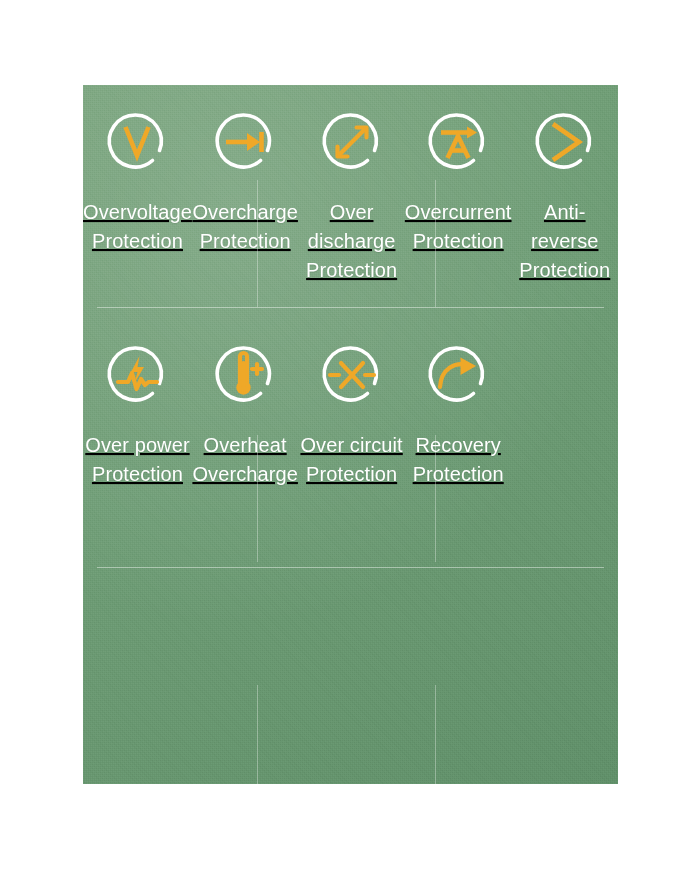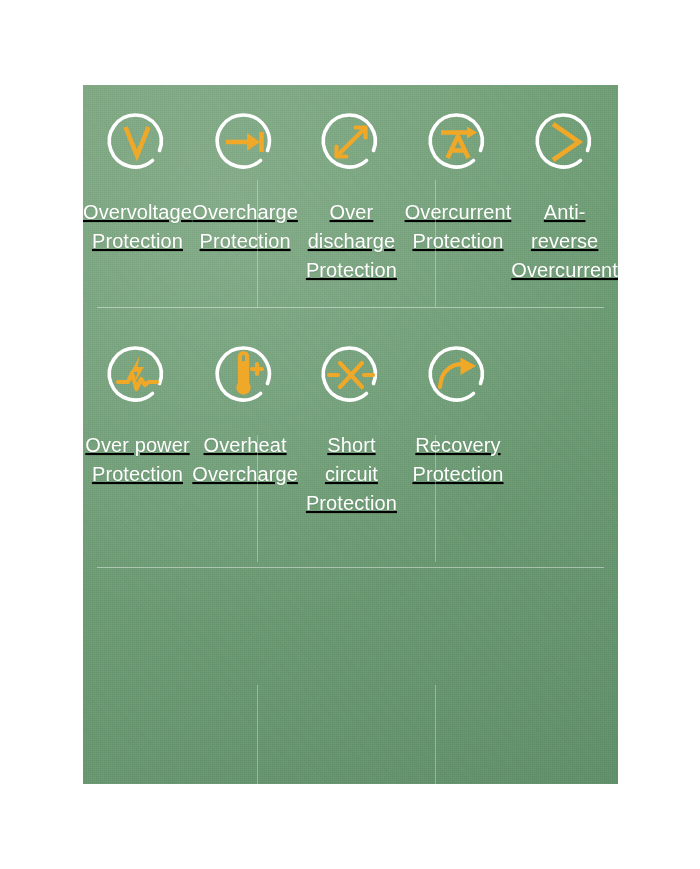--- a/index.html
+++ b/index.html
@@ -189,21 +189,21 @@
     </div>
 
     <div class="cell">
       <span class="icon-wrap">
         <svg viewBox="0 0 72 72">
           <path class="ring" d="M 58.5 44.5 A 26 26 0 1 0 51.5 54.5"></path>
           <path class="sym" d="M 24 18 L 50 36 L 24 54" stroke-width="7.5" stroke-linejoin="miter" stroke-linecap="butt"></path>
         </svg>
       </span>
       <div class="label">Anti-reverse
-Overcurrent</div>
+Protection</div>
     </div>
 
     <div class="cell">
       <span class="icon-wrap">
         <svg viewBox="0 0 72 72">
           <path class="ring" d="M 58.5 44.5 A 26 26 0 1 0 51.5 54.5"></path>
           <path class="sym-round" d="M 17 43 L 27 43 L 31 34 L 35.5 50 L 40 40 L 44 46 L 47.5 43 L 56 43" stroke-width="3.6"></path>
           <path class="sym-fill" d="M 38.5 17 L 30 33 L 36.5 33 L 33.5 44 L 43 28 L 36.5 28 Z"></path>
         </svg>
       </span>
@@ -228,21 +228,21 @@
     <div class="cell">
       <span class="icon-wrap">
         <svg viewBox="0 0 72 72">
           <path class="ring" d="M 58.5 44.5 A 26 26 0 1 0 51.5 54.5"></path>
           <path class="sym-round" d="M 25 24 L 47 48" stroke-width="3.8"></path>
           <path class="sym-round" d="M 47 24 L 25 48" stroke-width="3.8"></path>
           <path class="sym-round" d="M 14 36 L 23 36" stroke-width="3.8"></path>
           <path class="sym-round" d="M 49 36 L 58 36" stroke-width="3.8"></path>
         </svg>
       </span>
-      <div class="label">Short circuit
+      <div class="label">Over circuit
 Protection</div>
     </div>
 
     <div class="cell">
       <span class="icon-wrap">
         <svg viewBox="0 0 72 72">
           <path class="ring" d="M 58.5 44.5 A 26 26 0 1 0 51.5 54.5"></path>
           <path class="sym-round" d="M 18 48 C 19 30, 33 22, 47 26.5" stroke-width="5"></path>
           <path class="sym-fill" d="M 38.5 18.5 L 54 27 L 38.5 36 Z"></path>
         </svg>

